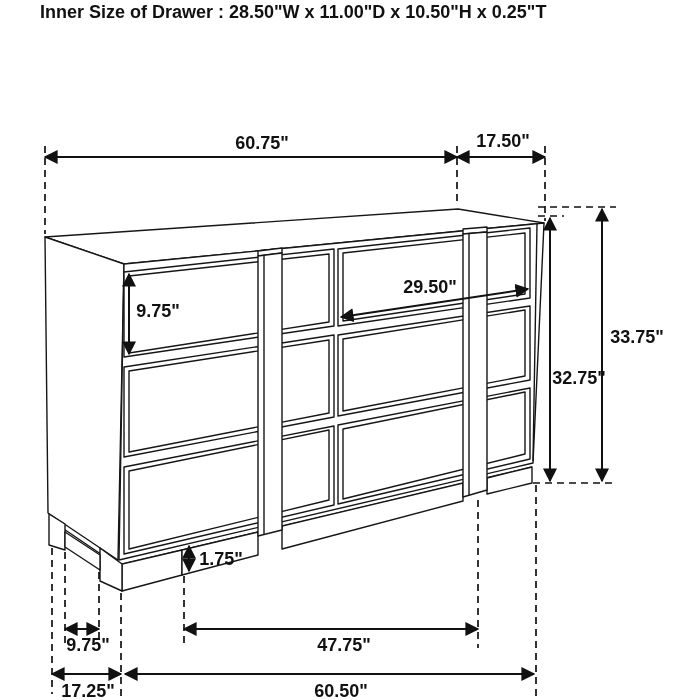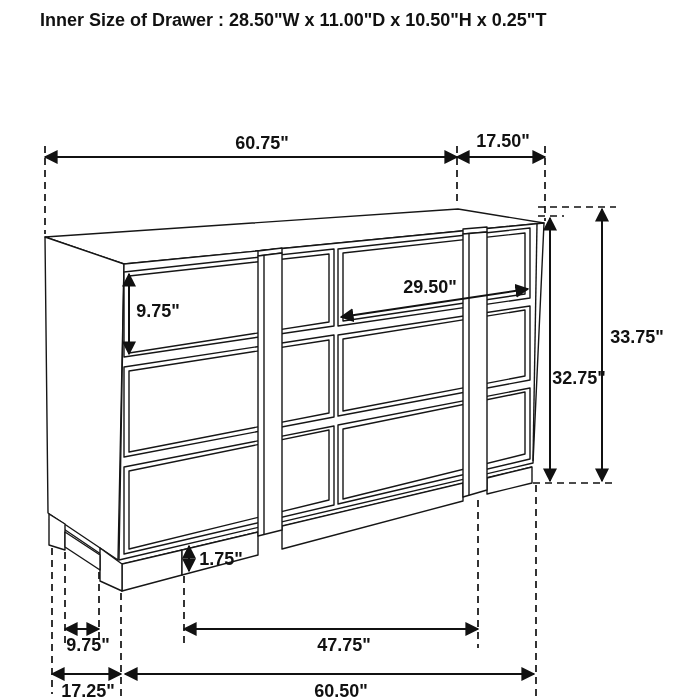--- a/index.html
+++ b/index.html
@@ -1,18 +1,18 @@
 <!DOCTYPE html>
 <html><head>
 <meta charset="utf-8">
 <style>
   html,body{margin:0;padding:0;background:#ffffff;}
   .page{position:relative;width:700px;height:700px;background:#fff;overflow:hidden;
         font-family:"Liberation Sans",sans-serif;}
-  .title{position:absolute;left:40px;top:10px;font-size:18px;font-weight:bold;
+  .title{position:absolute;left:40px;top:2px;font-size:18px;font-weight:bold;
          color:#111;letter-spacing:0px;white-space:nowrap;}
   svg{position:absolute;left:0;top:0;}
   svg text{font-family:"Liberation Sans",sans-serif;font-weight:bold;font-size:18px;fill:#111;}
   .furn{fill:#ffffff;stroke:#161616;stroke-width:1.4;stroke-linejoin:round;}
   .furnline{fill:none;stroke:#161616;stroke-width:1.4;stroke-linejoin:round;}
   .dash{fill:none;stroke:#111;stroke-width:1.7;stroke-dasharray:7 5;}
   .dim{fill:none;stroke:#111;stroke-width:2;}
 </style>
 </head>
 <body>

